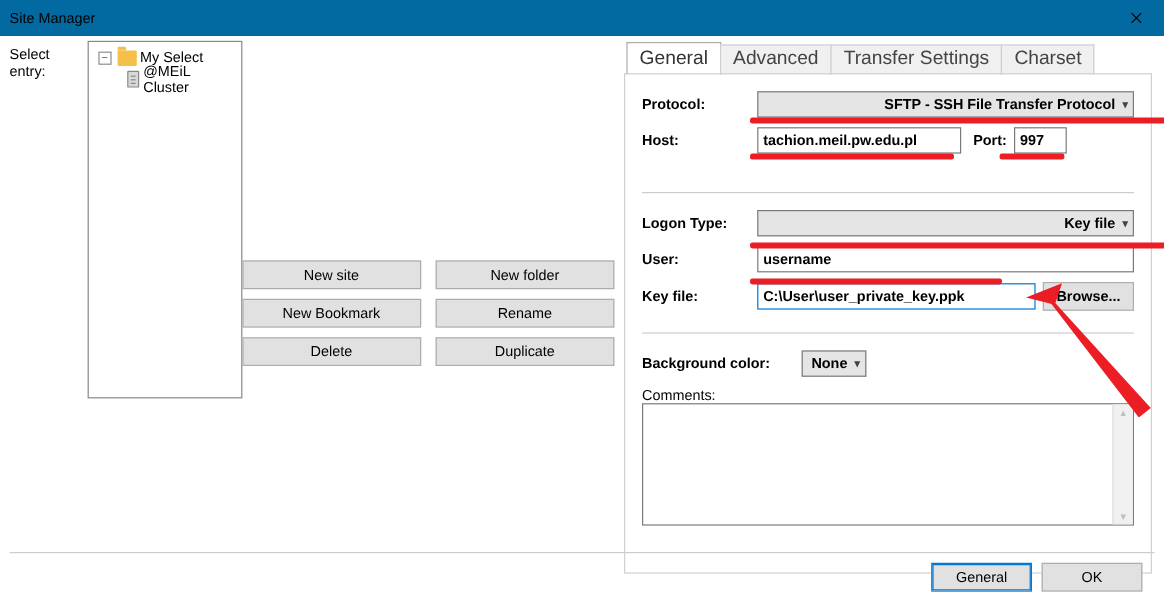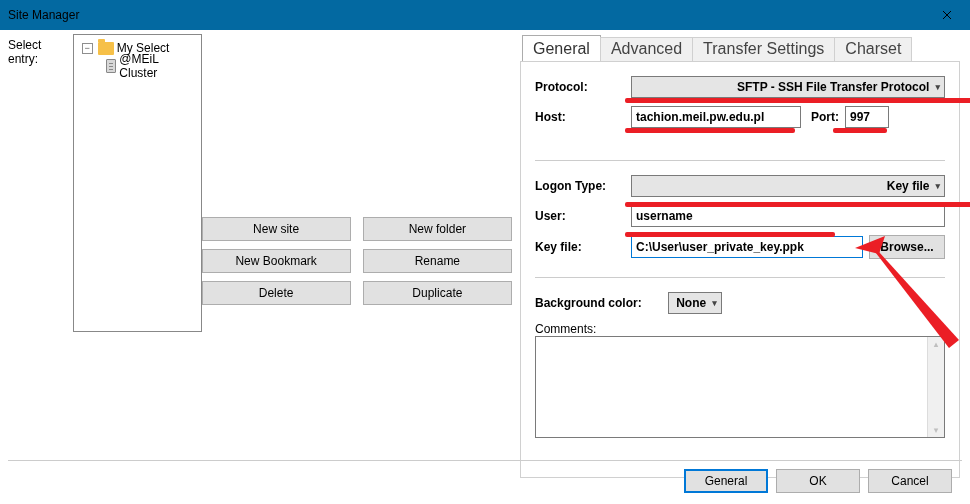--- a/index.html
+++ b/index.html
@@ -357,21 +357,20 @@
       </div>
 
     </div>
   </div>
 
 </div>
 
 <div class="bottombar">
   <button class="winbtn blue">General</button>
   <button class="winbtn">OK</button>
-  <button class="winbtn">Cancel</button>
 </div>
 
 <svg class="arrow-svg" style="left:845px; top:230px;" width="120" height="120" viewBox="0 0 120 120">
   <g fill="#eb1e25">
     <polygon points="10,18 40,6 34,24"></polygon>
     <polygon points="24,14 34,22 114,110 104,118"></polygon>
   </g>
 </svg>
 
 </body></html>

